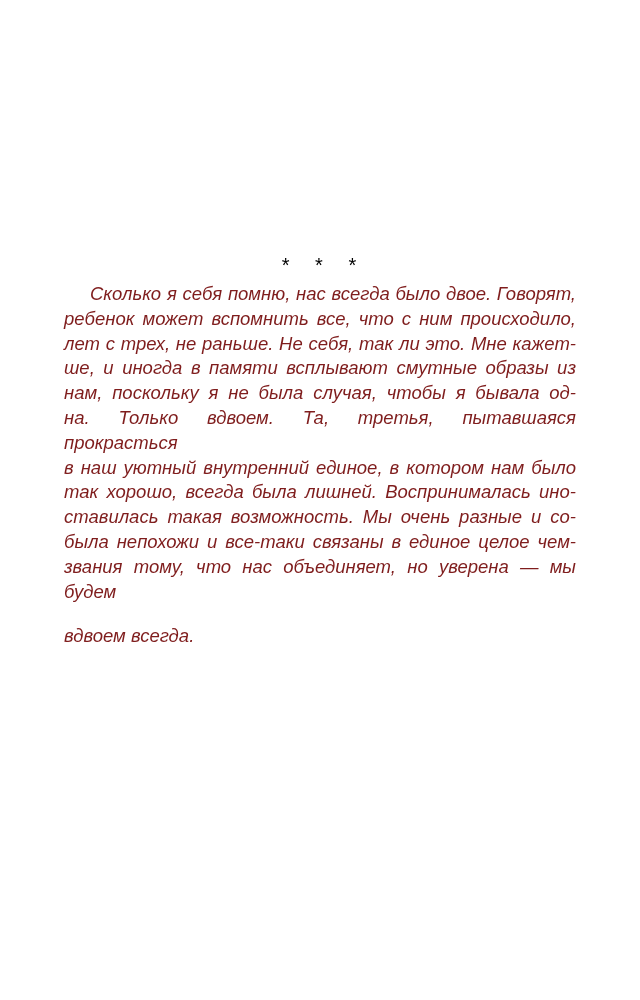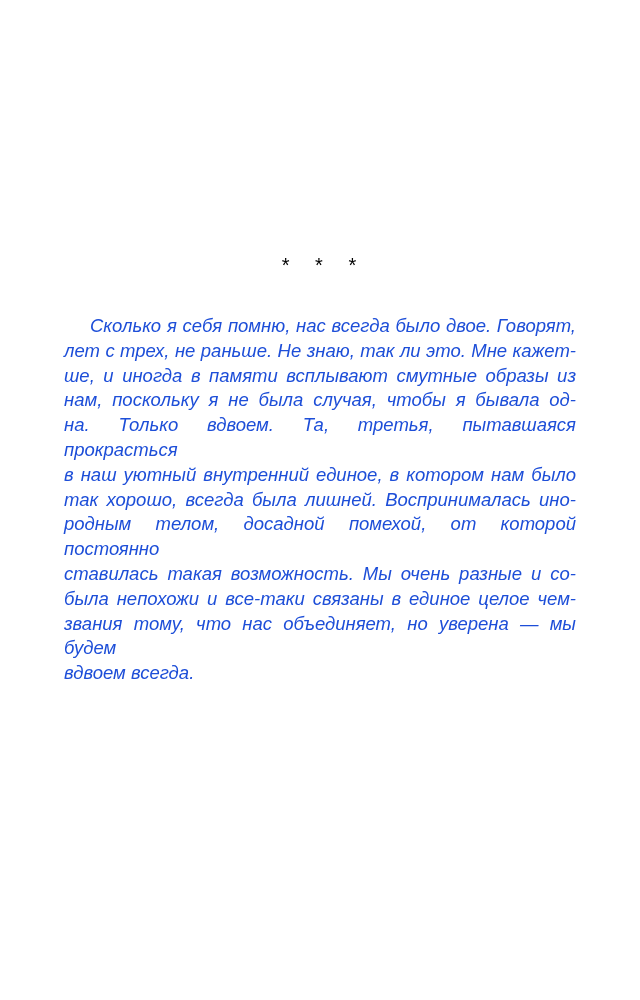--- a/index.html
+++ b/index.html
@@ -24,54 +24,55 @@
     text-align: center;
     font-size: 20px;
     font-style: normal;
     font-weight: 400;
     letter-spacing: 2px;
     word-spacing: 16px;
     color: #000000;
   }
   .paragraph {
     position: absolute;
-    top: 314px;
+    top: 282px;
     left: 64px;
     width: 512px;
     font-style: italic;
     font-size: 18.5px;
     line-height: 24.8px;
-    color: #1d4ed8;
+    color: #7f1d1d;
   }
   .line {
     text-align: justify;
     text-align-last: justify;
     -moz-text-align-last: justify;
     white-space: normal;
   }
   .line.first {
     text-indent: 26px;
   }
   .line.last {
     text-align-last: left;
+    margin-top: 20px;
     -moz-text-align-last: left;
   }
 </style>
 </head>
 <body>
 
 <div class="book-page">
   <div class="section-break">* * *</div>
   <div class="paragraph">
       <div class="line first">Сколько я себя помню, нас всегда было двое. Говорят,</div>
-      <div class="line">лет с трех, не раньше. Не знаю, так ли это. Мне кажет-</div>
+      <div class="line">ребенок может вспомнить все, что с ним происходило,</div>
+      <div class="line">лет с трех, не раньше. Не себя, так ли это. Мне кажет-</div>
       <div class="line">ше, и иногда в памяти всплывают смутные образы из</div>
       <div class="line">нам, поскольку я не была случая, чтобы я бывала од-</div>
       <div class="line">на. Только вдвоем. Та, третья, пытавшаяся прокрасться</div>
       <div class="line">в наш уютный внутренний единое, в котором нам было</div>
       <div class="line">так хорошо, всегда была лишней. Воспринималась ино-</div>
-      <div class="line">родным телом, досадной помехой, от которой постоянно</div>
       <div class="line">ставилась такая возможность. Мы очень разные и со-</div>
       <div class="line">была непохожи и все-таки связаны в единое целое чем-</div>
       <div class="line">звания тому, что нас объединяет, но уверена — мы будем</div>
       <div class="line last">вдвоем всегда.</div>
     </div>
 </div>
 
 </body></html>

